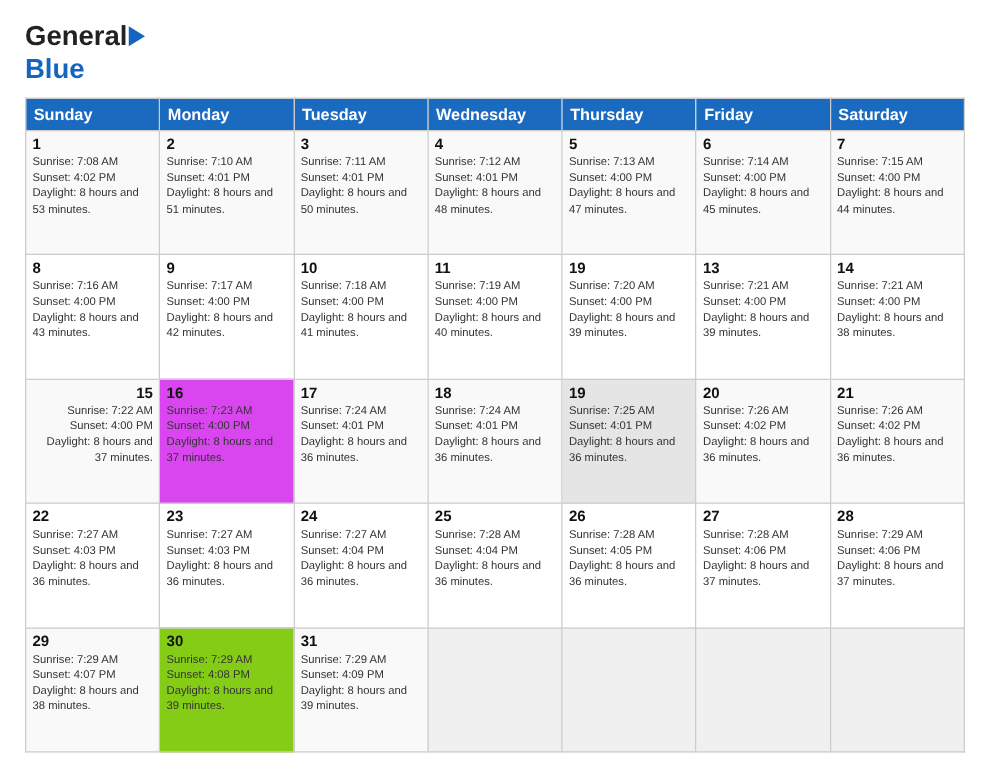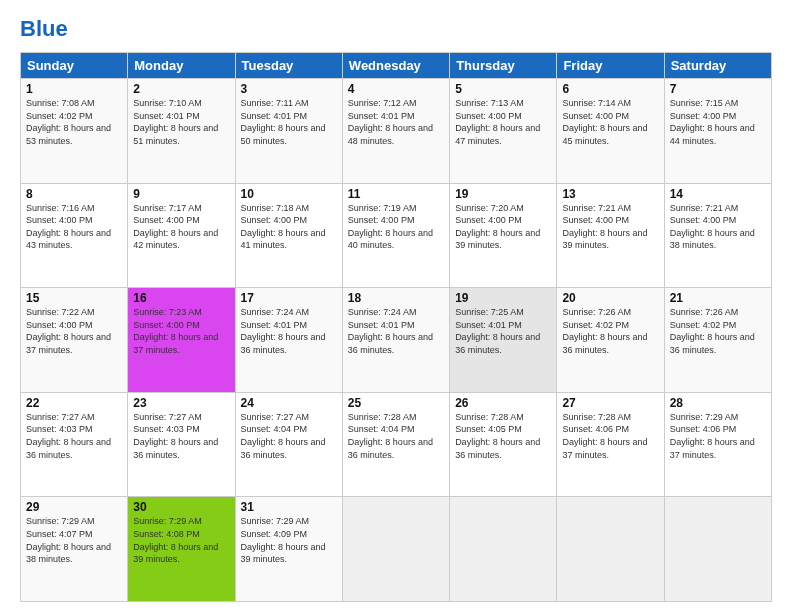--- a/index.html
+++ b/index.html
@@ -96,20 +96,26 @@
       margin-left: 1px;
       vertical-align: middle;
     }
   </style>
 </head>
 <body>
 
 <div class="page">
   <div class="header">
     <div class="logo">
+      <div class="logo-line">
+        <span style="font-size:22px;font-weight:bold;color:#222;">
+          General
+        </span>
+        <span class="arrow-shape"></span>
+      </div>
       <div>
         <span style="font-size:22px;font-weight:bold;color:#1565c0;">Blue</span>
       </div>
     </div>
     <div class="title-block">
       <div class="month-title"></div>
       <div class="location"></div>
     </div>
   </div>
 
@@ -180,21 +186,21 @@
           <td style="background: rgb(255, 255, 255);">
         <span class="day-num">13</span>
         <span class="day-info">Sunrise: 7:21 AM<br>Sunset: 4:00 PM<br>Daylight: 8 hours and 39 minutes.</span>
       </td>
           <td style="background: rgb(255, 255, 255);">
         <span class="day-num">14</span>
         <span class="day-info">Sunrise: 7:21 AM<br>Sunset: 4:00 PM<br>Daylight: 8 hours and 38 minutes.</span>
       </td>
         </tr>
         <tr style="background: rgb(249, 249, 249);">
-          <td style="background: rgb(249, 249, 249);">
+          <td style="background: rgb(249, 249, 249); text-align: right;">
         <span class="day-num">15</span>
         <span class="day-info">Sunrise: 7:22 AM<br>Sunset: 4:00 PM<br>Daylight: 8 hours and 37 minutes.</span>
       </td>
           <td style="background: #d946ef;">
         <span class="day-num">16</span>
         <span class="day-info">Sunrise: 7:23 AM<br>Sunset: 4:00 PM<br>Daylight: 8 hours and 37 minutes.</span>
       </td>
           <td style="background: rgb(249, 249, 249);">
         <span class="day-num">17</span>
         <span class="day-info">Sunrise: 7:24 AM<br>Sunset: 4:01 PM<br>Daylight: 8 hours and 36 minutes.</span>

